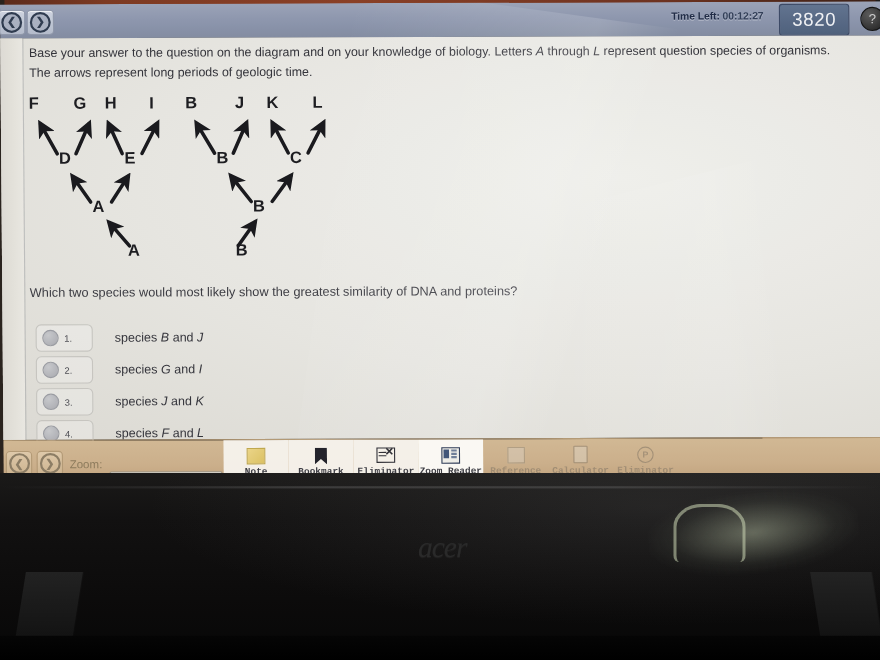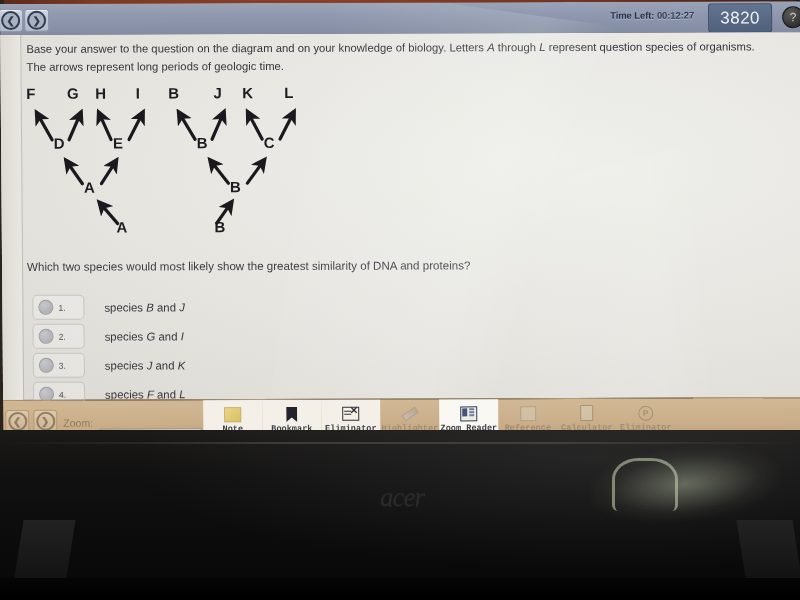--- a/index.html
+++ b/index.html
@@ -526,26 +526,20 @@
           <span class="lbl">Bookmark</span>
         </div>
 
         <div class="tool enabled">
           <span class="ic">
               <span class="ic-elim"></span>
             </span>
           <span class="lbl">Eliminator</span>
         </div>
 
-        <div class="tool disabled">
-          <span class="ic">
-              <span class="ic-hl"></span>
-            </span>
-          <span class="lbl">Highlighter</span>
-        </div>
 
         <div class="tool active">
           <span class="ic">
               <span class="ic-lr"></span>
             </span>
           <span class="lbl">Zoom Reader</span>
         </div>
 
         <div class="tool disabled">
           <span class="ic">

